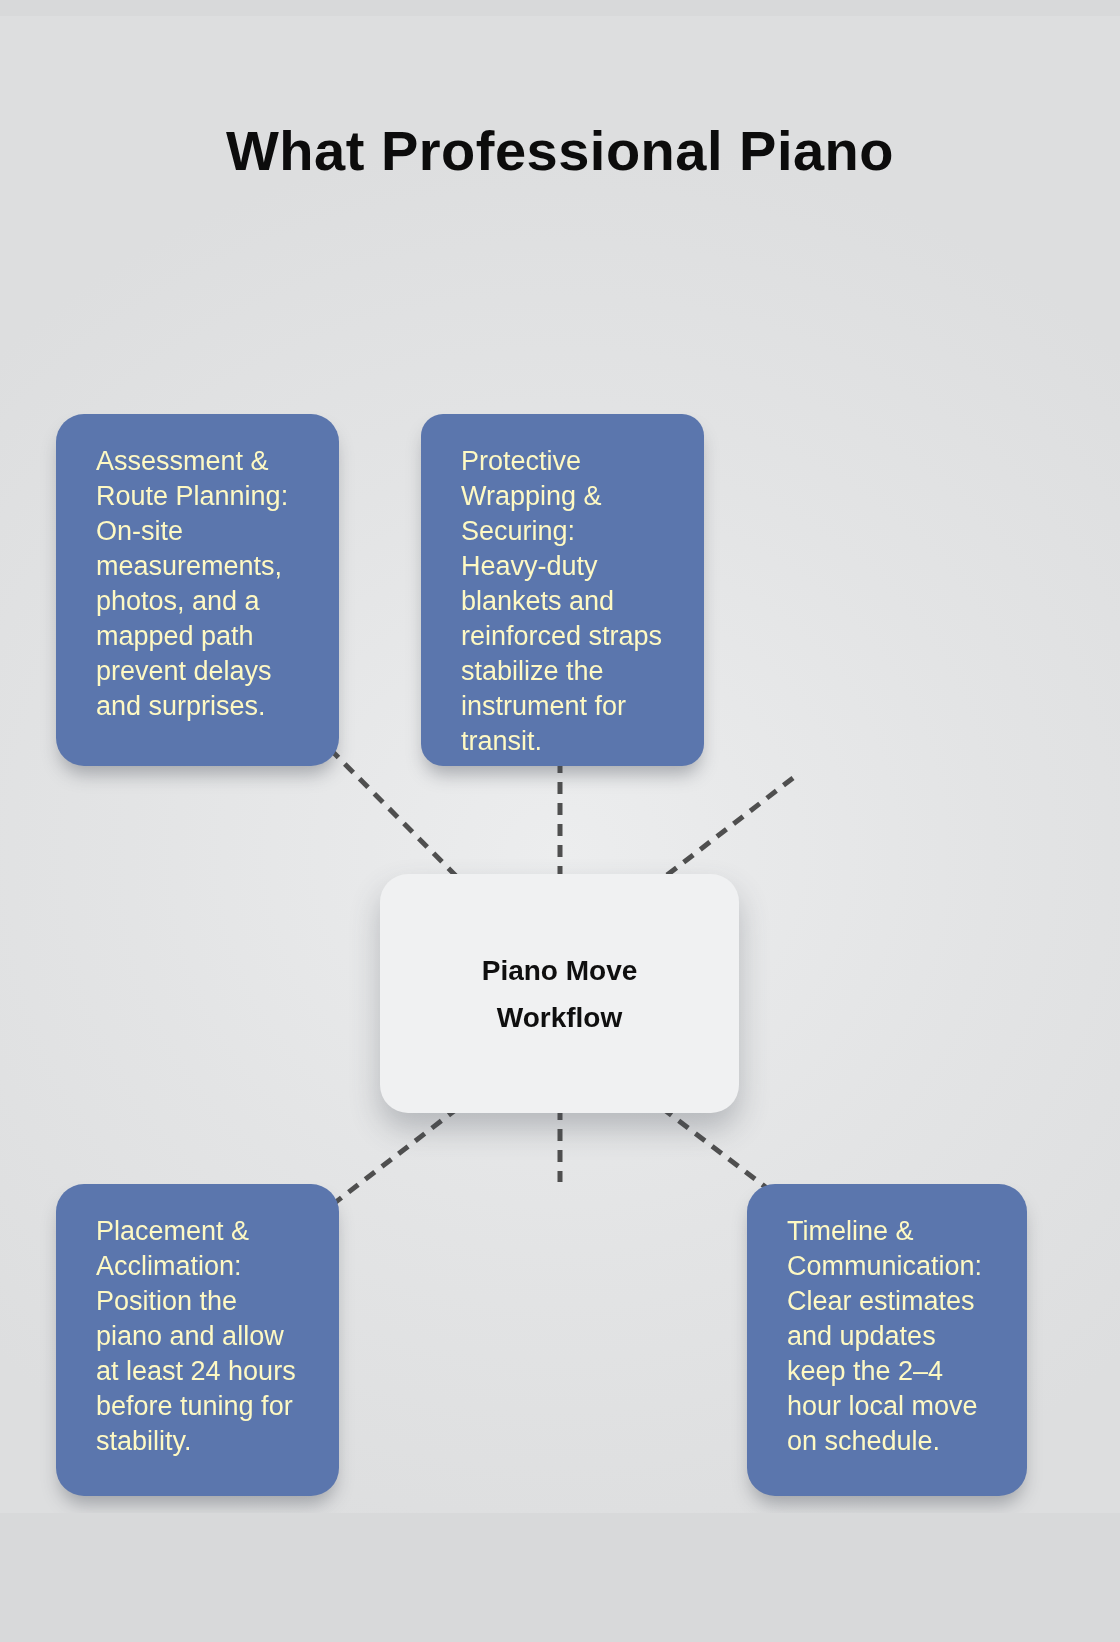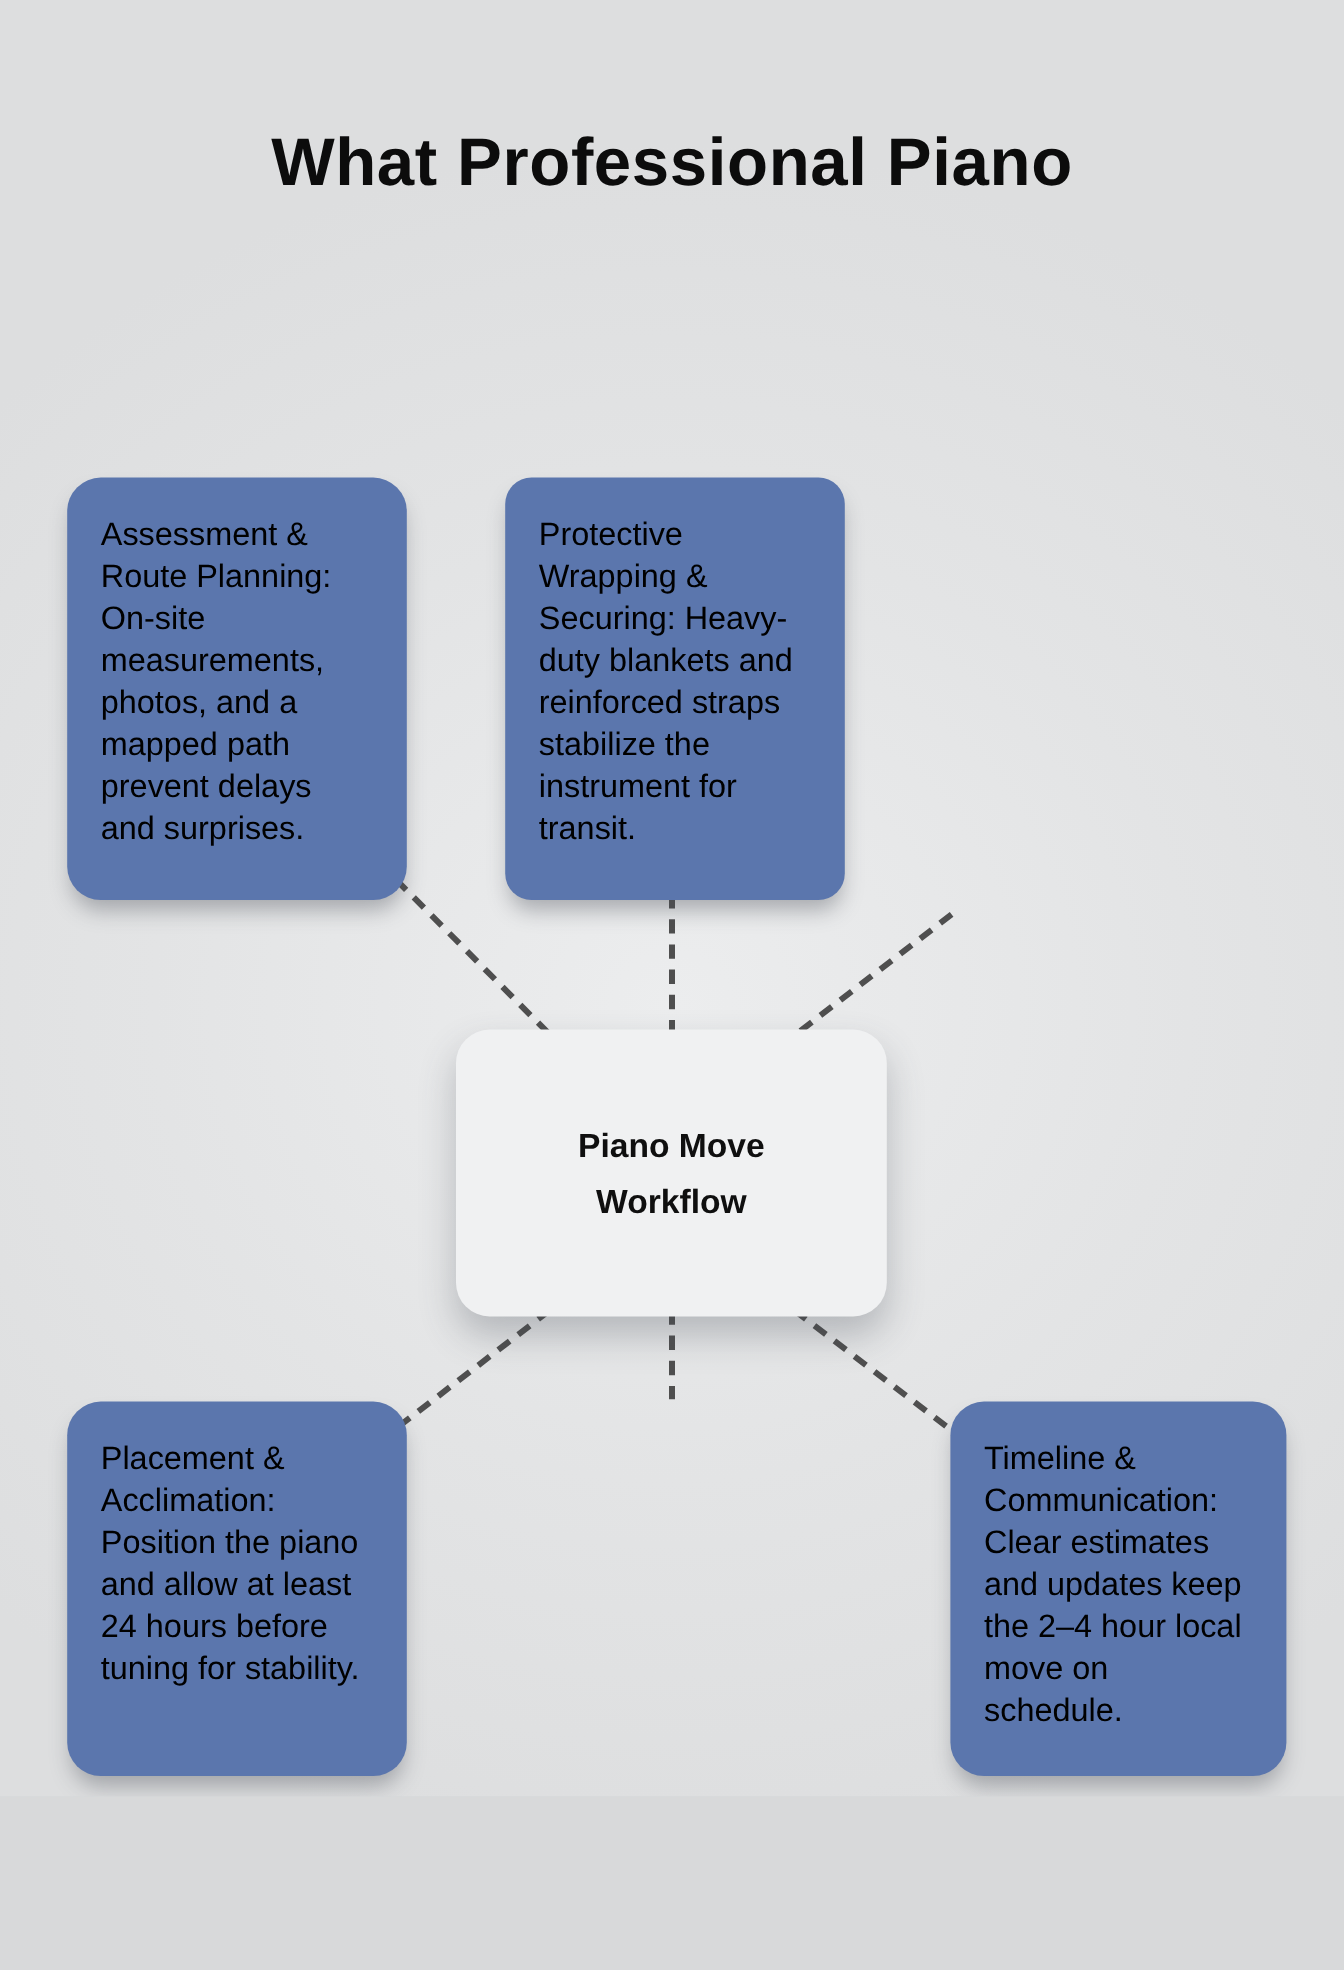--- a/index.html
+++ b/index.html
@@ -4,21 +4,21 @@
 <style>
   html, body {
     margin: 0;
     padding: 0;
     background: #d8d9da;
   }
   .stage {
     position: relative;
     width: 1120px;
     height: 1497px;
-    margin: 0 auto;
+    margin: 16px auto;
     overflow: hidden;
     background:
       radial-gradient(ellipse 70% 48% at 50% 56%, #ecedee 0%, #e3e4e5 55%, #dddedf 100%);
     font-family: "Liberation Sans", "DejaVu Sans", sans-serif;
   }
   .title {
     position: absolute;
     top: 96px;
     left: 0;
     width: 100%;
@@ -35,22 +35,22 @@
     top: 0;
     width: 1120px;
     height: 1642px;
     display: block;
   }
   .node {
     position: absolute;
     box-sizing: border-box;
     background: #5b76ad;
     border-radius: 28px;
-    padding: 30px 28px;
-    color: #000000;
+    padding: 30px 40px;
+    color: #fef9c3;
     font-size: 27px;
     line-height: 35px;
     font-weight: 400;
     box-shadow: 0 12px 18px -4px rgba(70, 75, 85, 0.40);
   }
   .node p { margin: 0; }
   .hub {
     position: absolute;
     left: 380px;
     top: 858px;
@@ -71,21 +71,21 @@
     line-height: 47px;
     font-weight: 700;
     color: #0f0f0f;
   }
   
   .n1 { left: 56px;  top: 398px; width: 283px; height: 352px; }
   .n2 { left: 421px; top: 398px; width: 283px; height: 352px; border-radius: 22px; }
   .n3 { left: 784px; top: 398px; width: 280px; height: 372px; }
   .n4 { left: 56px;  top: 1168px; width: 283px; height: 312px; }
   .n5 { left: 421px; top: 1168px; width: 283px; height: 312px; }
-  .n6 { left: 792px; top: 1168px; width: 280px; height: 312px; }
+  .n6 { left: 747px; top: 1168px; width: 280px; height: 312px; }
 </style>
 </head>
 <body>
 
 <div class="stage">
 
   <div class="title">
     <div>What Professional Piano</div>
   </div>
 

